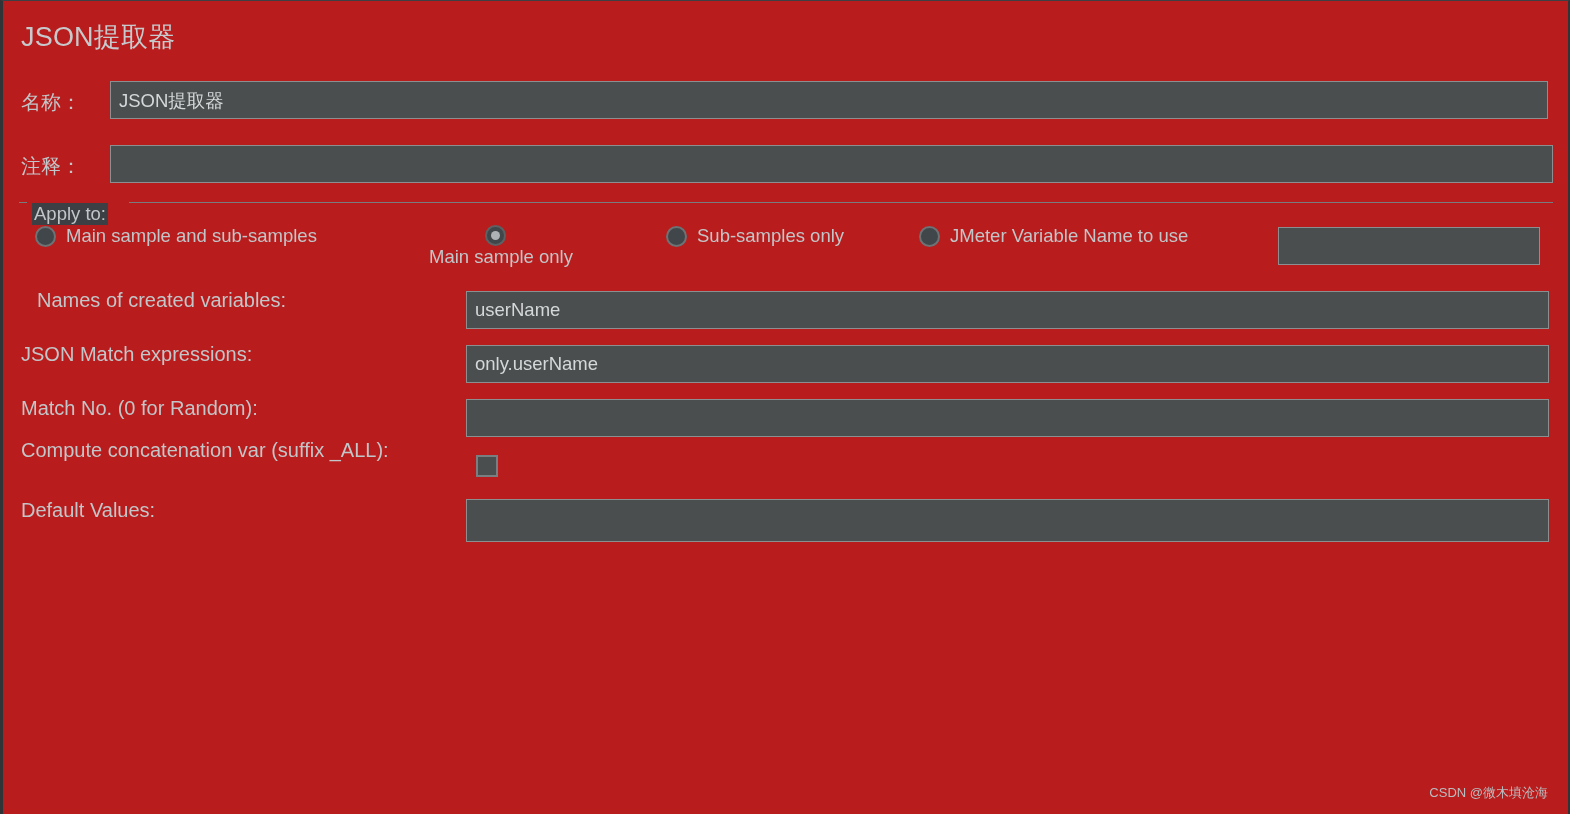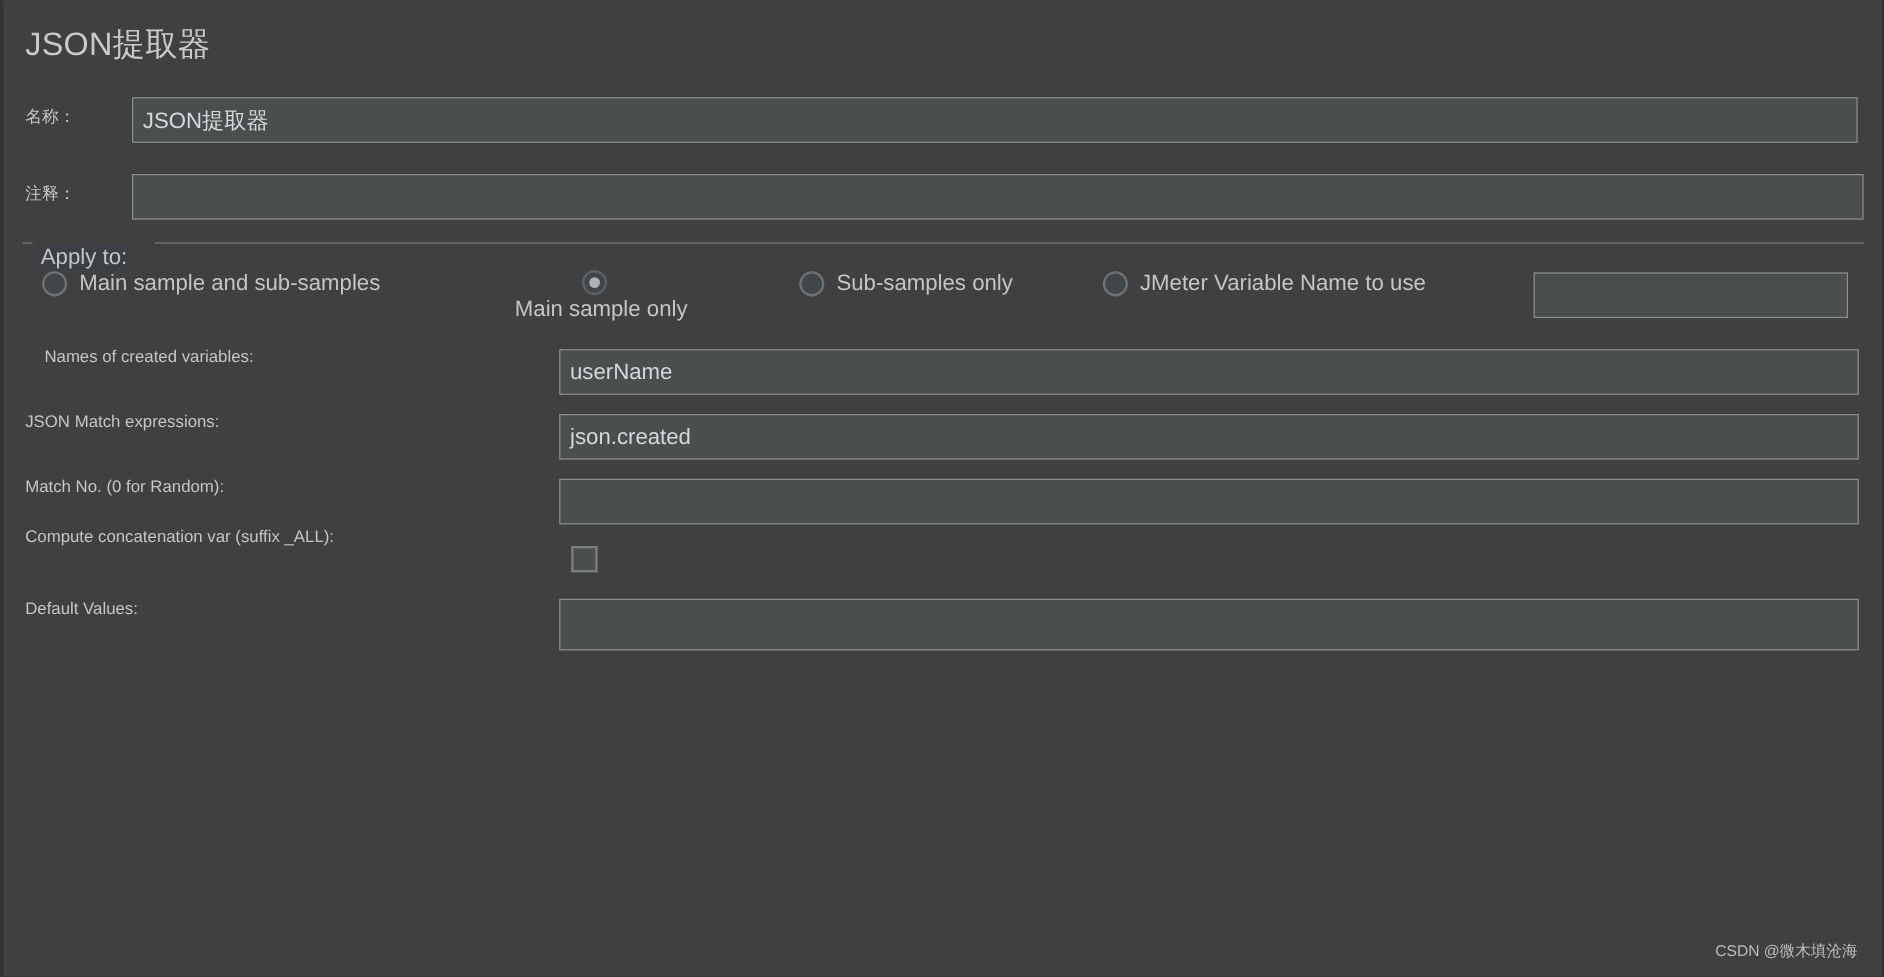--- a/index.html
+++ b/index.html
@@ -4,21 +4,21 @@
 <style>
   html, body {
     margin: 0;
     padding: 0;
     background: #2b2e31;
   }
   #app {
     position: relative;
     width: 1570px;
     height: 814px;
-    background: #404040;
+    background: #b91c1c;
     box-sizing: border-box;
     border-left: 3px solid #313437;
     border-right: 2px solid #313437;
     border-top: 1px solid #3c4044;
     font-family: "Liberation Sans", "DejaVu Sans", sans-serif;
     overflow: hidden;
   }
 
   
   .panel-title {
@@ -28,21 +28,21 @@
     font-size: 27px;
     color: #c6cacd;
     letter-spacing: 0.2px;
     white-space: nowrap;
   }
 
   
   .lbl {
     position: absolute;
     color: #c2c6c9;
-    font-size: 14px;
+    font-size: 20px;
     white-space: nowrap;
   }
 
   
   .field {
     position: absolute;
     background: #4a4e4e;
     border: 1px solid #8b8f90;
     box-sizing: border-box;
     display: flex;
@@ -215,21 +215,21 @@
       <span class="radio-text">JMeter Variable Name to use</span>
     </div>
   </div>
 
   <div class="field" id="jmeter-var-field"></div>
 
   <div class="lbl" id="names-label">Names of created variables:</div>
   <div class="field" id="names-field">userName</div>
 
   <div class="lbl" id="jsonpath-label">JSON Match expressions:</div>
-  <div class="field" id="jsonpath-field">json.created</div>
+  <div class="field" id="jsonpath-field">only.userName</div>
 
   <div class="lbl" id="matchno-label">Match No. (0 for Random):</div>
   <div class="field" id="matchno-field"></div>
 
   <div class="lbl" id="concat-label">Compute concatenation var (suffix _ALL):</div>
   <div id="concat-check"></div>
 
   <div class="lbl" id="default-label">Default Values:</div>
   <div class="field" id="default-field"></div>
 

